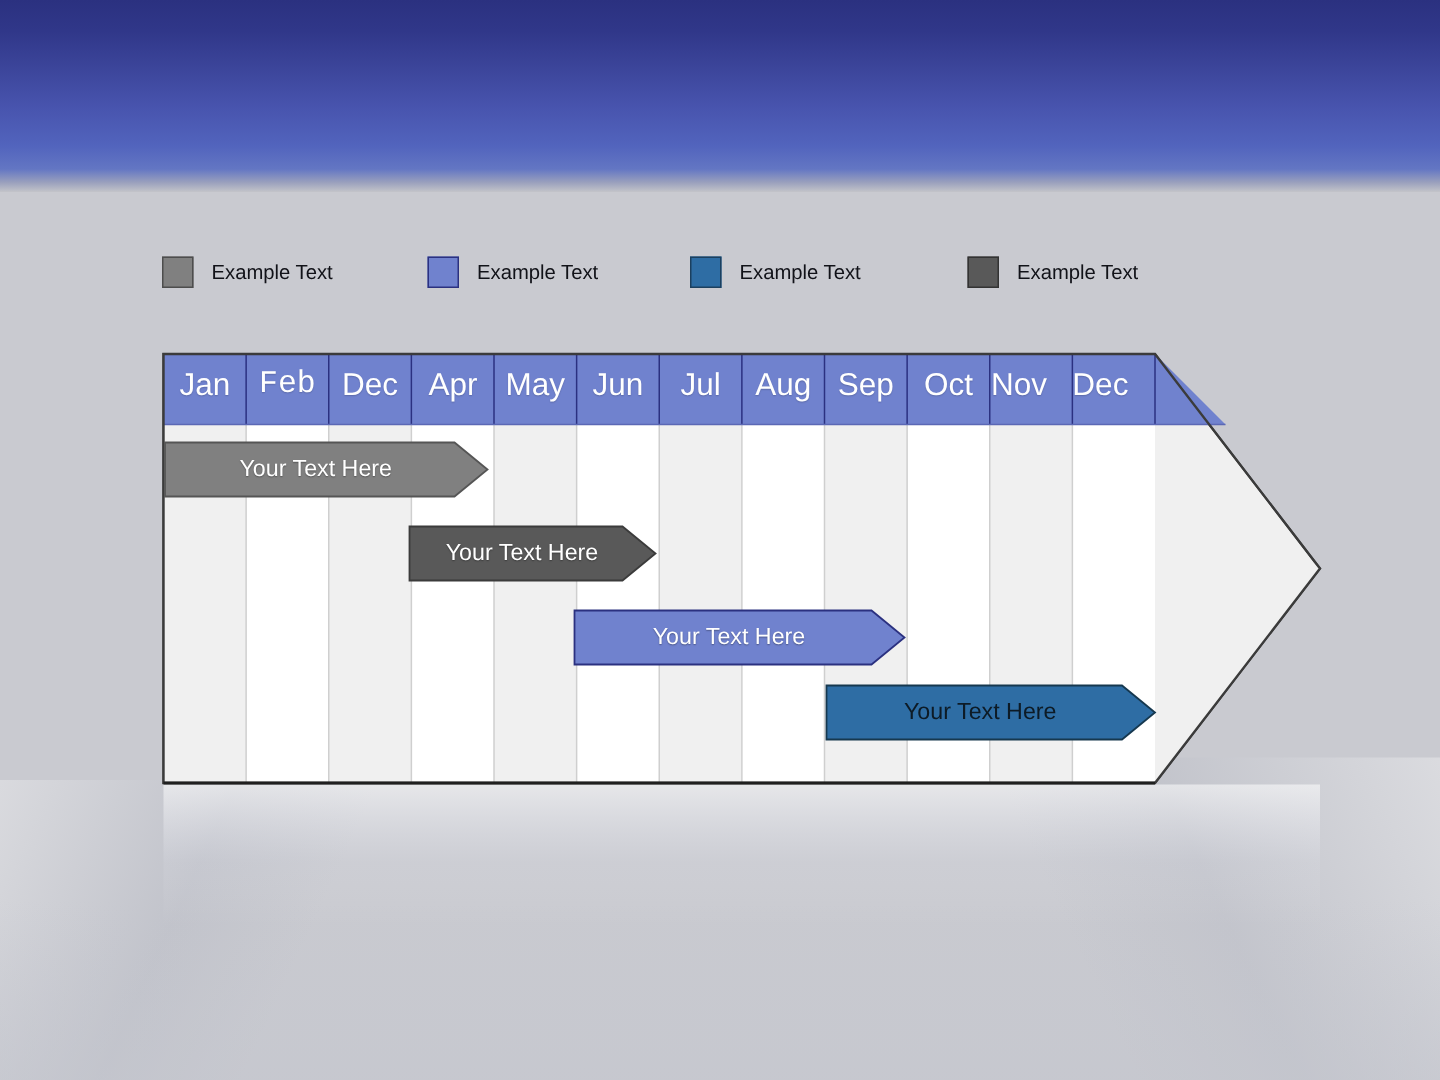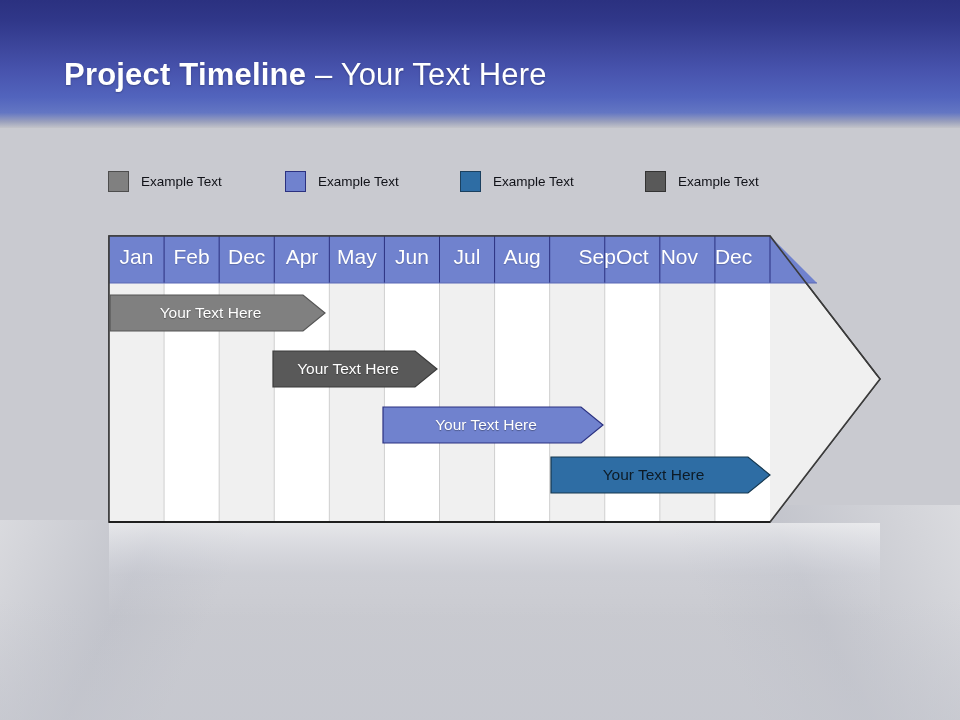--- a/index.html
+++ b/index.html
@@ -131,23 +131,20 @@
   .bar-label.light { color: #ffffff; text-shadow: 0 1px 1px rgba(0,0,0,0.35); }
   .bar-label.dark  { color: #0d1b26; }
 </style>
 </head>
 <body>
 
 <div id="slide">
 
   <div id="title-banner"></div>
 
-  <div id="page-title">
-    <span class="t-bold">Project Timeline</span><span class="t-light"> – </span><span class="t-light">Your Text Here</span>
-  </div>
 
   <div id="floor-left"></div>
   <div id="floor-right"></div>
   <div id="floor-band"></div>
 
   <div id="legend">
       <div class="legend-item" style="left: 0px;">
         <span class="legend-swatch" style="background: rgb(128, 128, 128); border-color: rgb(77, 77, 77);"></span>
         <span class="legend-label">Example Text</span>
       </div>
@@ -217,28 +214,28 @@
         <polygon points="109,236 770,236 880,379 770,522 109,522" fill="none" stroke="#3b3b3b" stroke-width="1.6"></polygon>
         <line x1="109" y1="522" x2="770" y2="522" stroke="#1f1f1f" stroke-width="2"></line>
         <polygon points="110,295 303,295 325,313 303,331 110,331" fill="#808080" stroke="#555555" stroke-width="1.2"></polygon>
         <polygon points="273,351 415,351 437,369 415,387 273,387" fill="#595959" stroke="#3b3b3b" stroke-width="1.2"></polygon>
         <polygon points="383,407 581,407 603,425 581,443 383,443" fill="#7082ce" stroke="#2b3180" stroke-width="1.2"></polygon>
         <polygon points="551,457 748,457 770,475 748,493 551,493" fill="#2e6da4" stroke="#16384f" stroke-width="1.2"></polygon>
       </svg>
     </div>
 
 <div class="month-label" style="left: 109px; width: 55.0833px;">Jan</div>
-    <div class="month-label" style="left: 164.083px; width: 55.0833px;">Feb</div>
+    <div class="month-label" style="left: 164.083px; width: 55.0833px; font-family: Liberation Mono, monospace;">Feb</div>
     <div class="month-label" style="left: 219.167px; width: 55.0833px;">Dec</div>
     <div class="month-label" style="left: 264px; width: 44px; padding-left: 16px;">Apr</div>
     <div class="month-label" style="left: 329.333px; width: 55.0833px;">May</div>
     <div class="month-label" style="left: 384.417px; width: 55.0833px;">Jun</div>
     <div class="month-label" style="left: 439.5px; width: 55.0833px;">Jul</div>
     <div class="month-label" style="left: 494.583px; width: 55.0833px;">Aug</div>
-    <div class="month-label" style="left: 549.667px; width: 55.0833px; margin-left: 20px;">Sep</div>
+    <div class="month-label" style="left: 549.667px; width: 55.0833px;">Sep</div>
     <div class="month-label" style="left: 604.75px; width: 55.0833px;">Oct</div>
     <div class="month-label" style="left: 659.833px; width: 39px;">Nov</div>
     <div class="month-label" style="left: 714.917px; width: 32px;">Dec</div>
     <div class="bar" style="left: 110px; top: 295px; width: 215px; height: 36px;">
       <span class="bar-label light">Your  Text Here</span>
     </div>
     <div class="bar" style="left: 273px; top: 351px; width: 164px; height: 36px;">
       <span class="bar-label light">Your  Text Here</span>
     </div>
     <div class="bar" style="left: 383px; top: 407px; width: 220px; height: 36px;">

